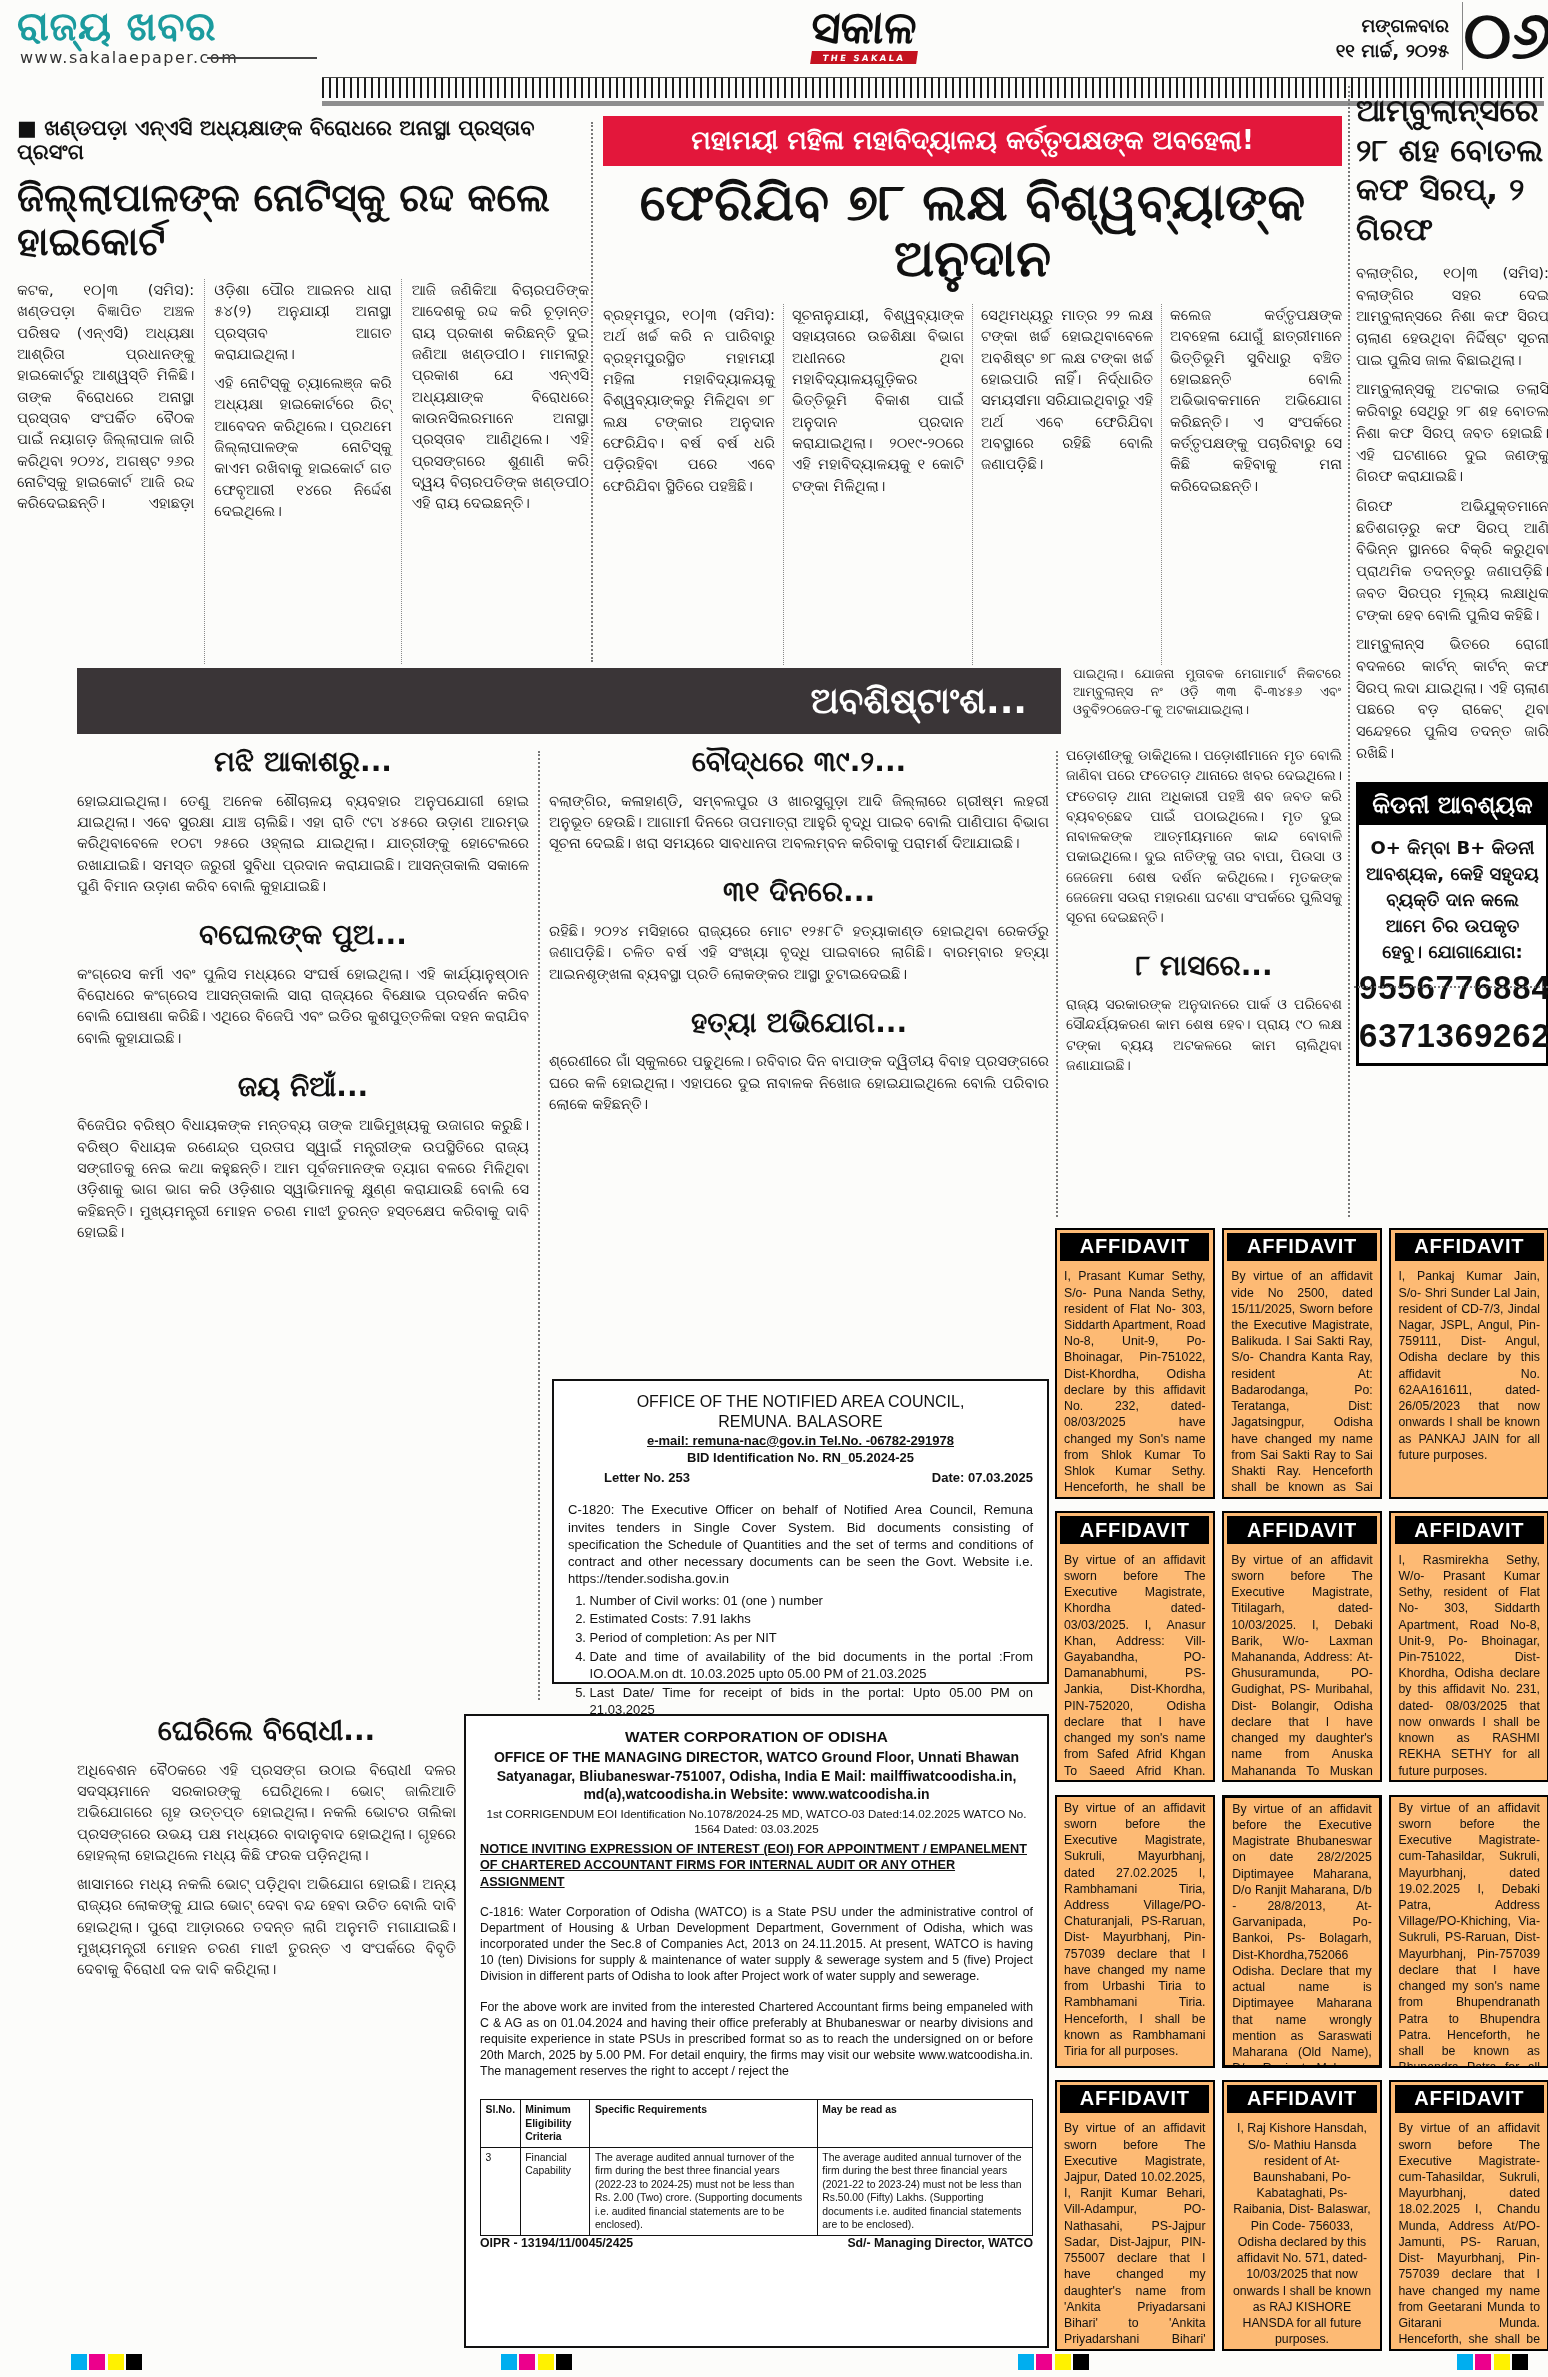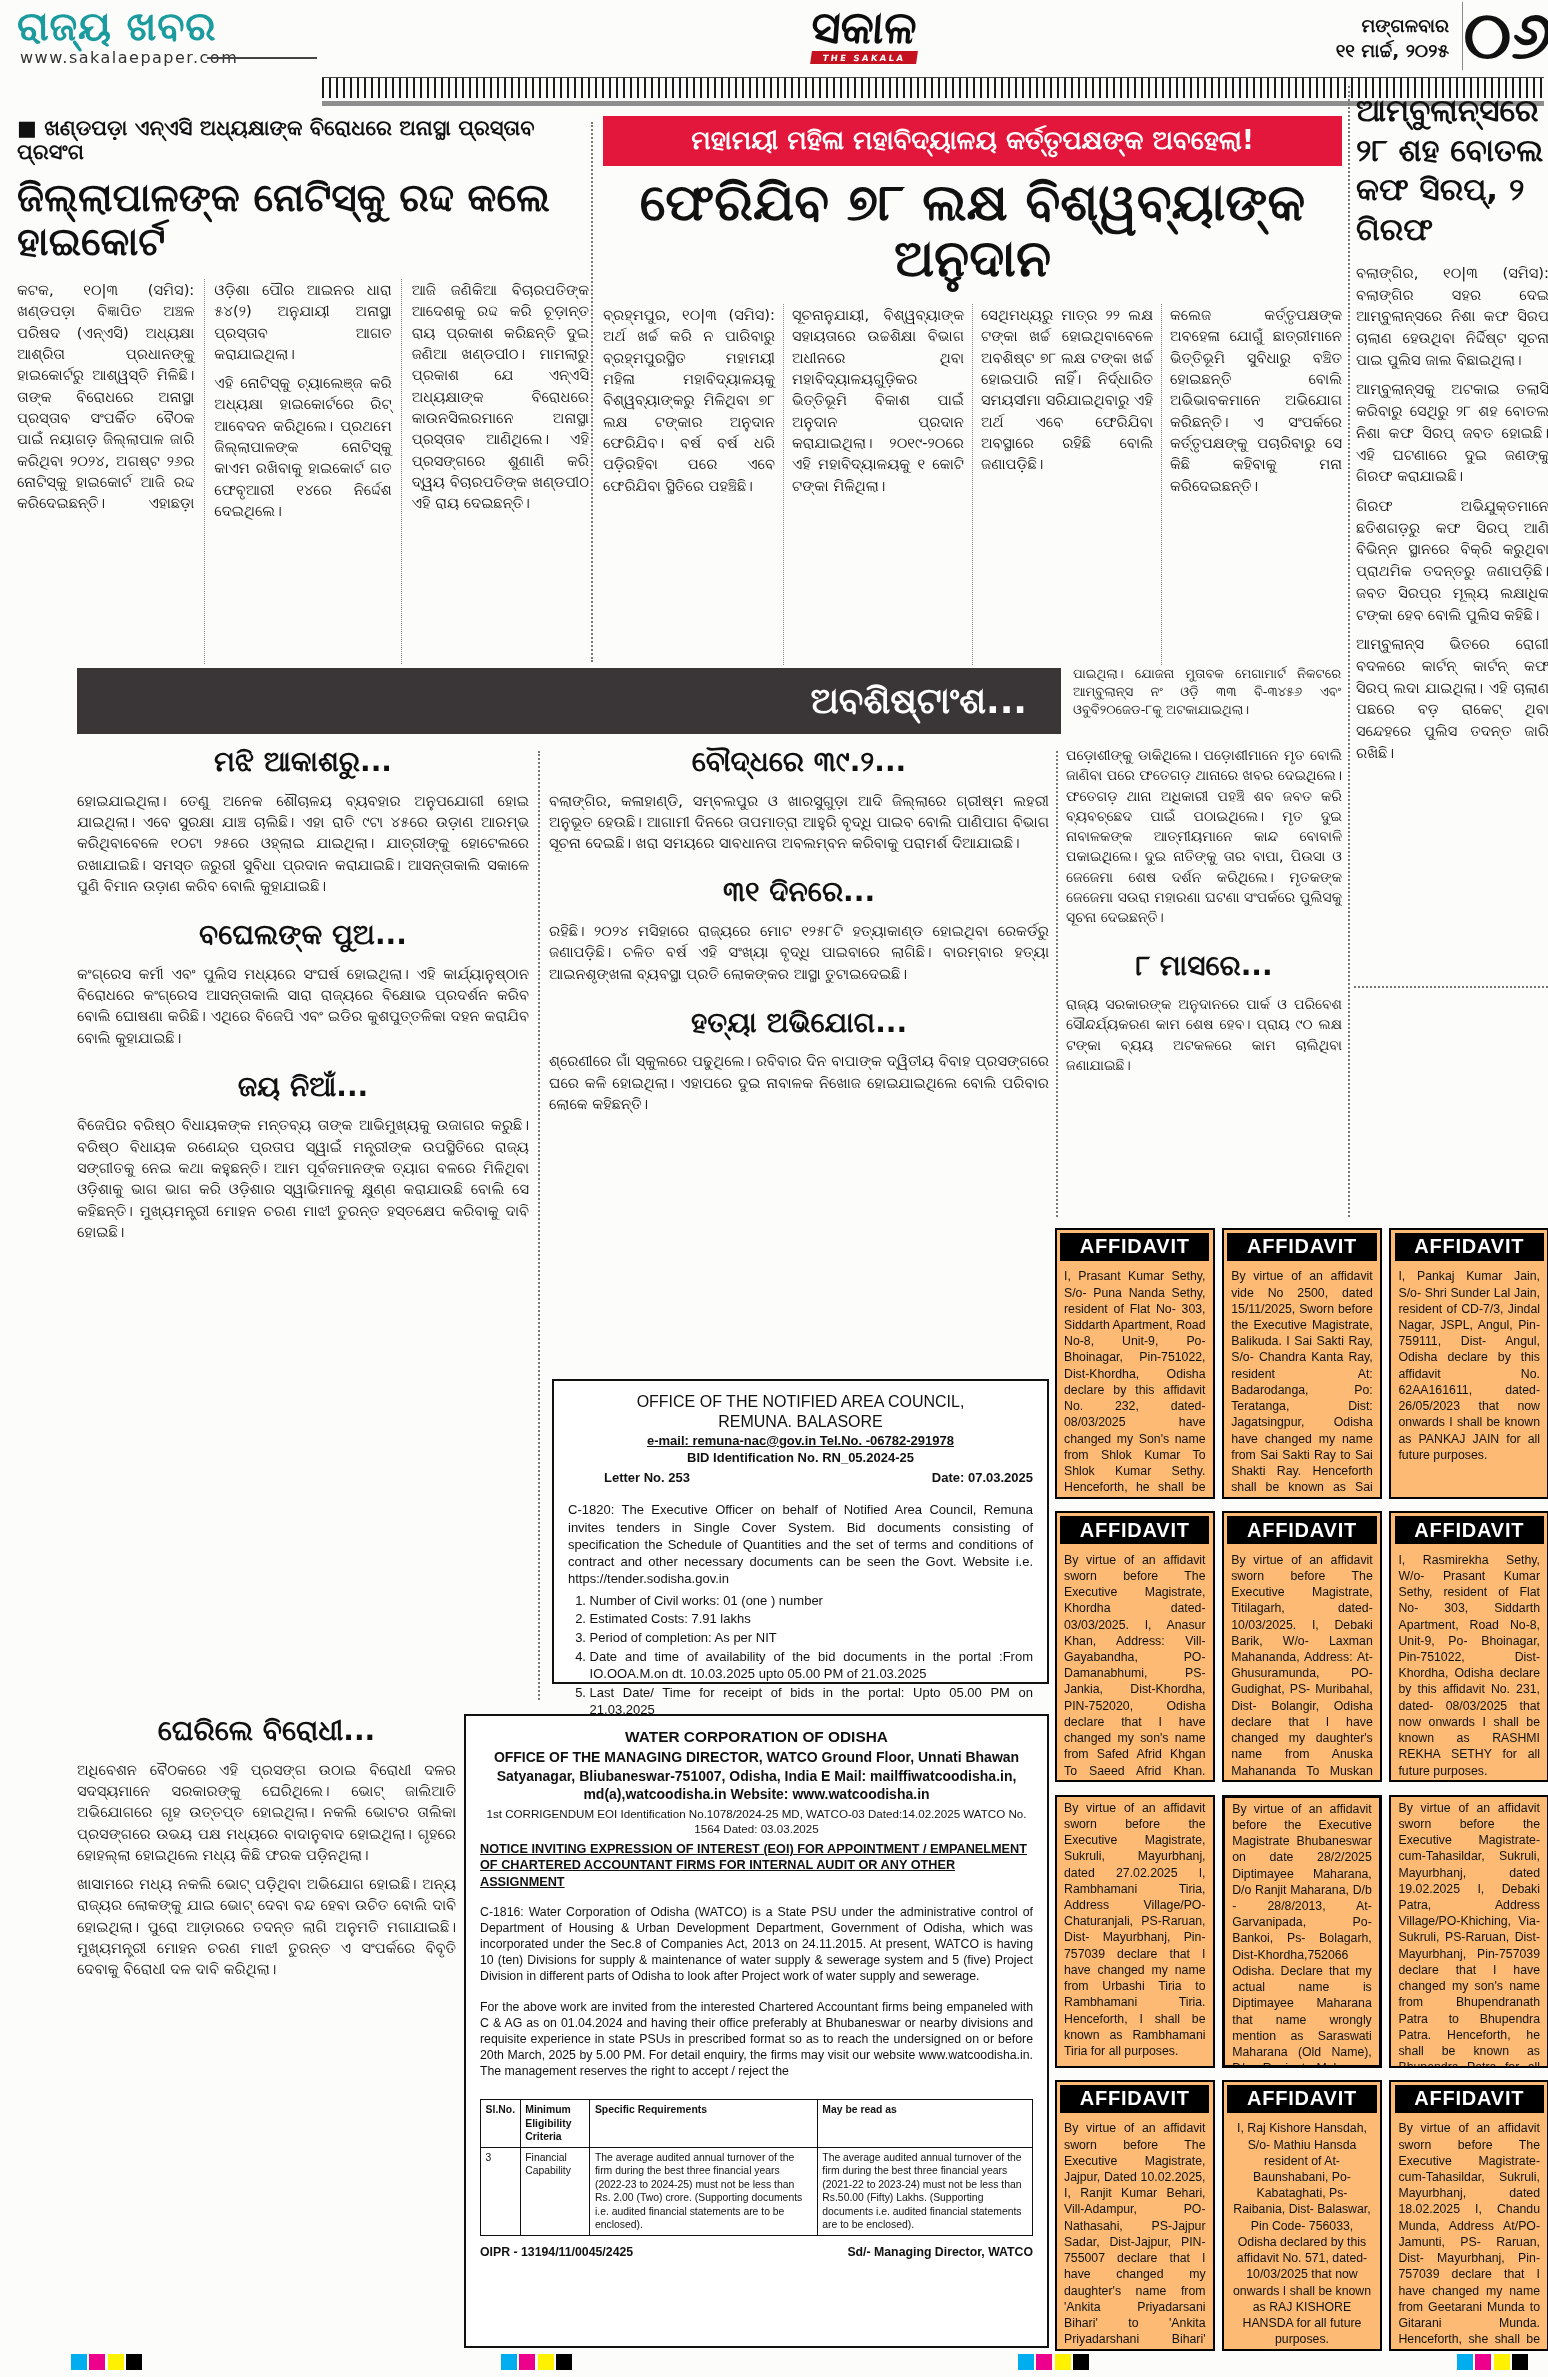--- a/index.html
+++ b/index.html
@@ -61,21 +61,21 @@
           font-family:"Liberation Sans",sans-serif;padding:10.8px 14px;}
   .nac{left:552px;top:1379px;width:497px;height:305px;font-size:13px;line-height:1.32;}
   .watco{left:464px;top:1714px;width:585px;height:634px;font-size:12.3px;line-height:1.3;}
   .n-title{font-weight:400;text-align:center;font-size:16px;line-height:1.25;}
   .n-sub{font-weight:700;text-align:center;font-size:13px;}
   .n-ul{text-decoration:underline;}
   .n-row{display:flex;justify-content:space-between;font-weight:700;margin-top:3.1px;padding-left:36px;}
   .n-body{text-align:justify;margin-top:15px;}
   .nac ol{margin:4.6px 0 0 3.1px;padding-left:18.5px;}
   .nac ol li{margin-bottom:1.5px;text-align:justify;}
-  .n-foot{display:flex;justify-content:space-between;font-weight:700;margin-top:9px;}
+  .n-foot{display:flex;justify-content:space-between;font-weight:700;margin-top:0;}
   .watco .wt-head{font-weight:700;text-align:center;font-size:15.4px;}
   .watco .wt-addr{font-weight:700;text-align:center;font-size:14px;line-height:1.3;margin-top:1.5px;}
   .watco .wt-corr{text-align:center;margin-top:3.1px;font-size:11.6px;}
   .watco .wt-nit{font-weight:700;text-align:left;text-decoration:underline;margin-top:4.6px;font-size:12.7px;}
   .watco table{width:100%;border-collapse:collapse;margin-top:19px;font-size:10.4px;}
   .watco th,.watco td{border:1.5px solid #111;padding:3.1px 4.6px;vertical-align:top;text-align:left;}
   
   .aff-zone{position:absolute;left:1055px;top:1228px;width:494px;height:1123px;overflow:hidden;
             display:grid;grid-template-columns:repeat(3,1fr);gap:12.3px 7.7px;align-content:start;}
   .aff{border:2.3px solid #000;background:#fdba74;font-family:"Liberation Sans",sans-serif;overflow:hidden;}
@@ -130,20 +130,26 @@
     </div>
   </div>
 
   <div class="rail">
     <div class="rail-head">ଆମ୍ବୁଲାନ୍ସରେ ୨୮ ଶହ ବୋତଲ କଫ ସିରପ୍, ୨ ଗିରଫ</div>
     <div class="rail-body odia-body">
       <p>ବଲାଙ୍ଗିର, ୧୦|୩ (ସମିସ): ବଲାଙ୍ଗିର ସହର ଦେଇ ଆମ୍ବୁଲାନ୍ସରେ ନିଶା କଫ ସିରପ୍ ଚାଲାଣ ହେଉଥିବା ନିର୍ଦ୍ଦିଷ୍ଟ ସୂଚନା ପାଇ ପୁଲିସ ଜାଲ ବିଛାଇଥିଲା।</p>
       <p>ଆମ୍ବୁଲାନ୍ସକୁ ଅଟକାଇ ତଲାସି କରିବାରୁ ସେଥିରୁ ୨୮ ଶହ ବୋତଲ ନିଶା କଫ ସିରପ୍ ଜବତ ହୋଇଛି। ଏହି ଘଟଣାରେ ଦୁଇ ଜଣଙ୍କୁ ଗିରଫ କରାଯାଇଛି।</p>
       <p>ଗିରଫ ଅଭିଯୁକ୍ତମାନେ ଛତିଶଗଡ଼ରୁ କଫ ସିରପ୍ ଆଣି ବିଭିନ୍ନ ସ୍ଥାନରେ ବିକ୍ରି କରୁଥିବା ପ୍ରାଥମିକ ତଦନ୍ତରୁ ଜଣାପଡ଼ିଛି। ଜବତ ସିରପ୍‌ର ମୂଲ୍ୟ ଲକ୍ଷାଧିକ ଟଙ୍କା ହେବ ବୋଲି ପୁଲିସ କହିଛି।</p>
       <p>ଆମ୍ବୁଲାନ୍ସ ଭିତରେ ରୋଗୀ ବଦଳରେ କାର୍ଟନ୍ କାର୍ଟନ୍ କଫ ସିରପ୍ ଲଦା ଯାଇଥିଲା। ଏହି ଚାଲାଣ ପଛରେ ବଡ଼ ରାକେଟ୍ ଥିବା ସନ୍ଦେହରେ ପୁଲିସ ତଦନ୍ତ ଜାରି ରଖିଛି।</p>
+    </div>
+    <div class="kidney">
+      <div class="kh">କିଡନୀ ଆବଶ୍ୟକ</div>
+      <div class="kb">O+ କିମ୍ବା B+ କିଡନୀ ଆବଶ୍ୟକ, କେହି ସହୃଦୟ ବ୍ୟକ୍ତି ଦାନ କଲେ ଆମେ ଚିର ଉପକୃତ ହେବୁ। ଯୋଗାଯୋଗ:</div>
+      <div class="kp">9556776884</div>
+      <div class="kp">6371369262</div>
     </div>
   </div>
 
   <div class="banner">ଅବଶିଷ୍ଟାଂଶ...</div>
   <div class="banner-side">ପାଇଥିଲା। ଯୋଜନା ମୁତାବକ ମେଗାମାର୍ଟ ନିକଟରେ ଆମ୍ବୁଲାନ୍ସ ନଂ ଓଡ଼ି ୩୩ ବି-୩୪୫୬ ଏବଂ ଓବୁବି୨୦ଜେଡ-୮କୁ ଅଟକାଯାଇଥିଲା।</div>
 
   <div class="col1a">
     <div class="subhead" style="margin-top:0">ମଝି ଆକାଶରୁ...</div>
     <div class="odia-body">ହୋଇଯାଇଥିଲା। ତେଣୁ ଅନେକ ଶୌଚାଳୟ ବ୍ୟବହାର ଅନୁପଯୋଗୀ ହୋଇ ଯାଇଥିଲା। ଏବେ ସୁରକ୍ଷା ଯାଞ୍ଚ ଚାଲିଛି। ଏହା ରାତି ୯ଟା ୪୫ରେ ଉଡ଼ାଣ ଆରମ୍ଭ କରିଥିବାବେଳେ ୧୦ଟା ୨୫ରେ ଓହ୍ଲାଇ ଯାଇଥିଲା। ଯାତ୍ରୀଙ୍କୁ ହୋଟେଲରେ ରଖାଯାଇଛି। ସମସ୍ତ ଜରୁରୀ ସୁବିଧା ପ୍ରଦାନ କରାଯାଇଛି। ଆସନ୍ତାକାଲି ସକାଳେ ପୁଣି ବିମାନ ଉଡ଼ାଣ କରିବ ବୋଲି କୁହାଯାଇଛି।</div>
     <div class="subhead">ବଘେଲଙ୍କ ପୁଅ...</div>

